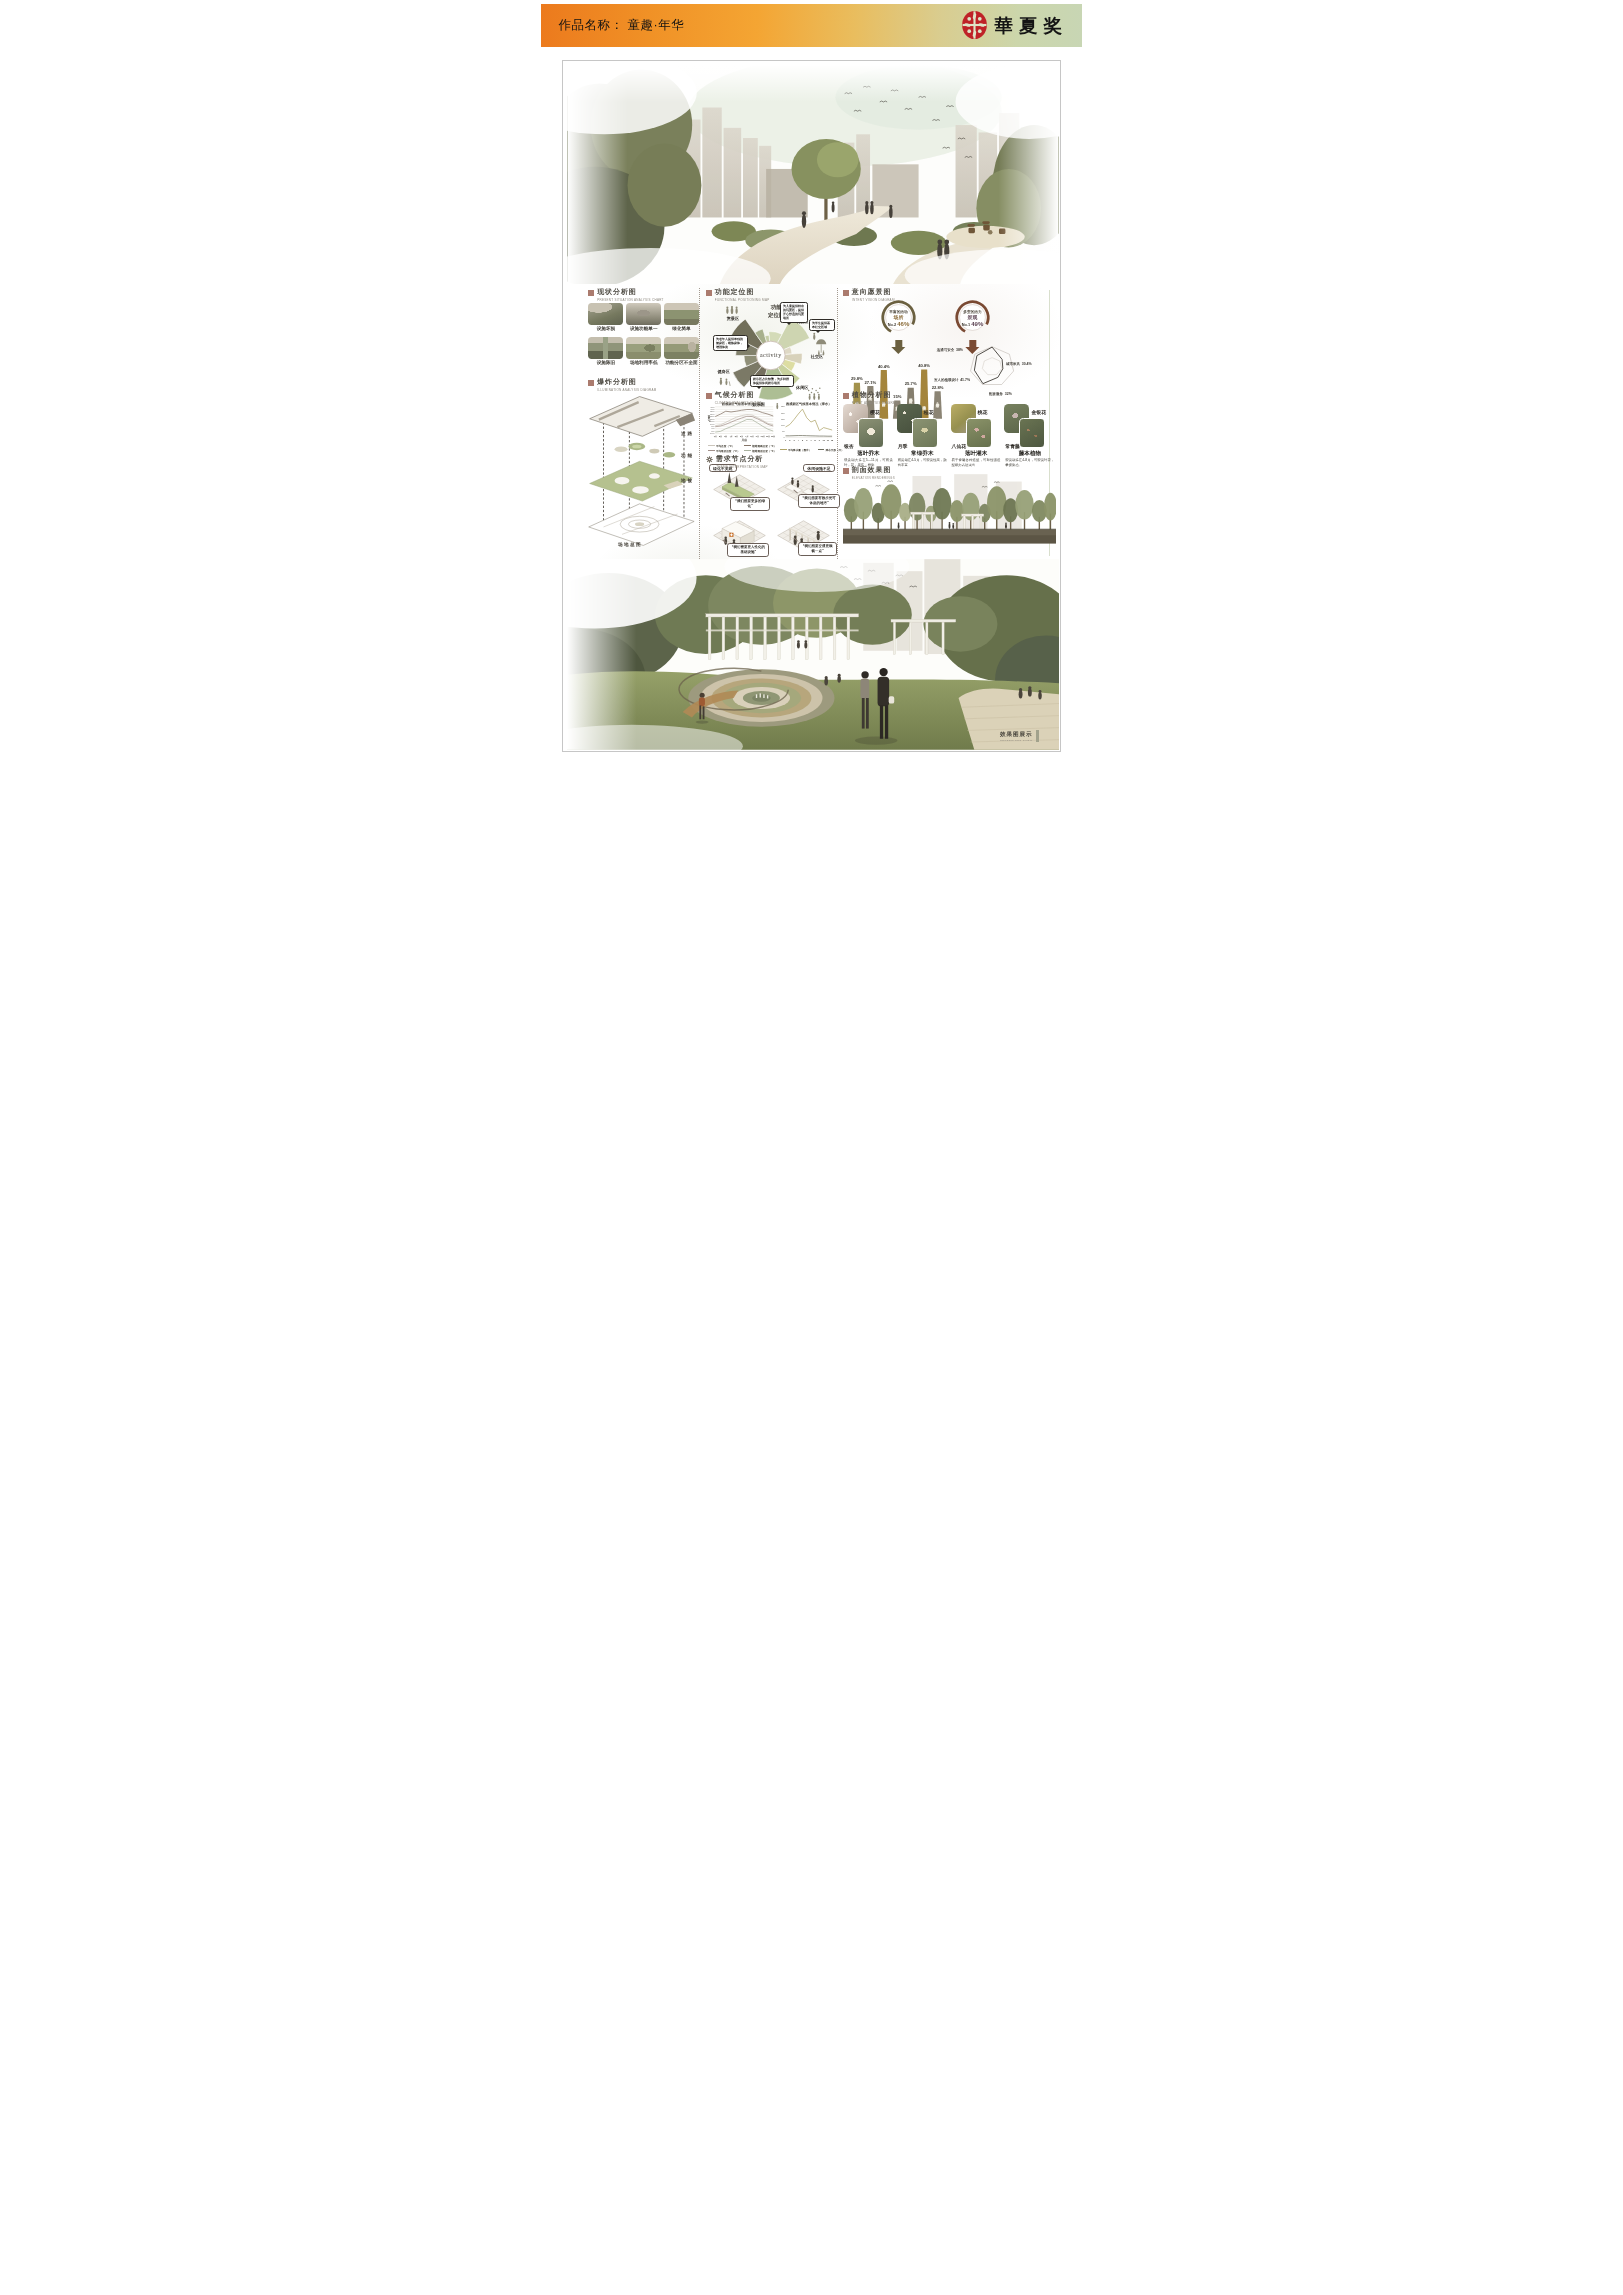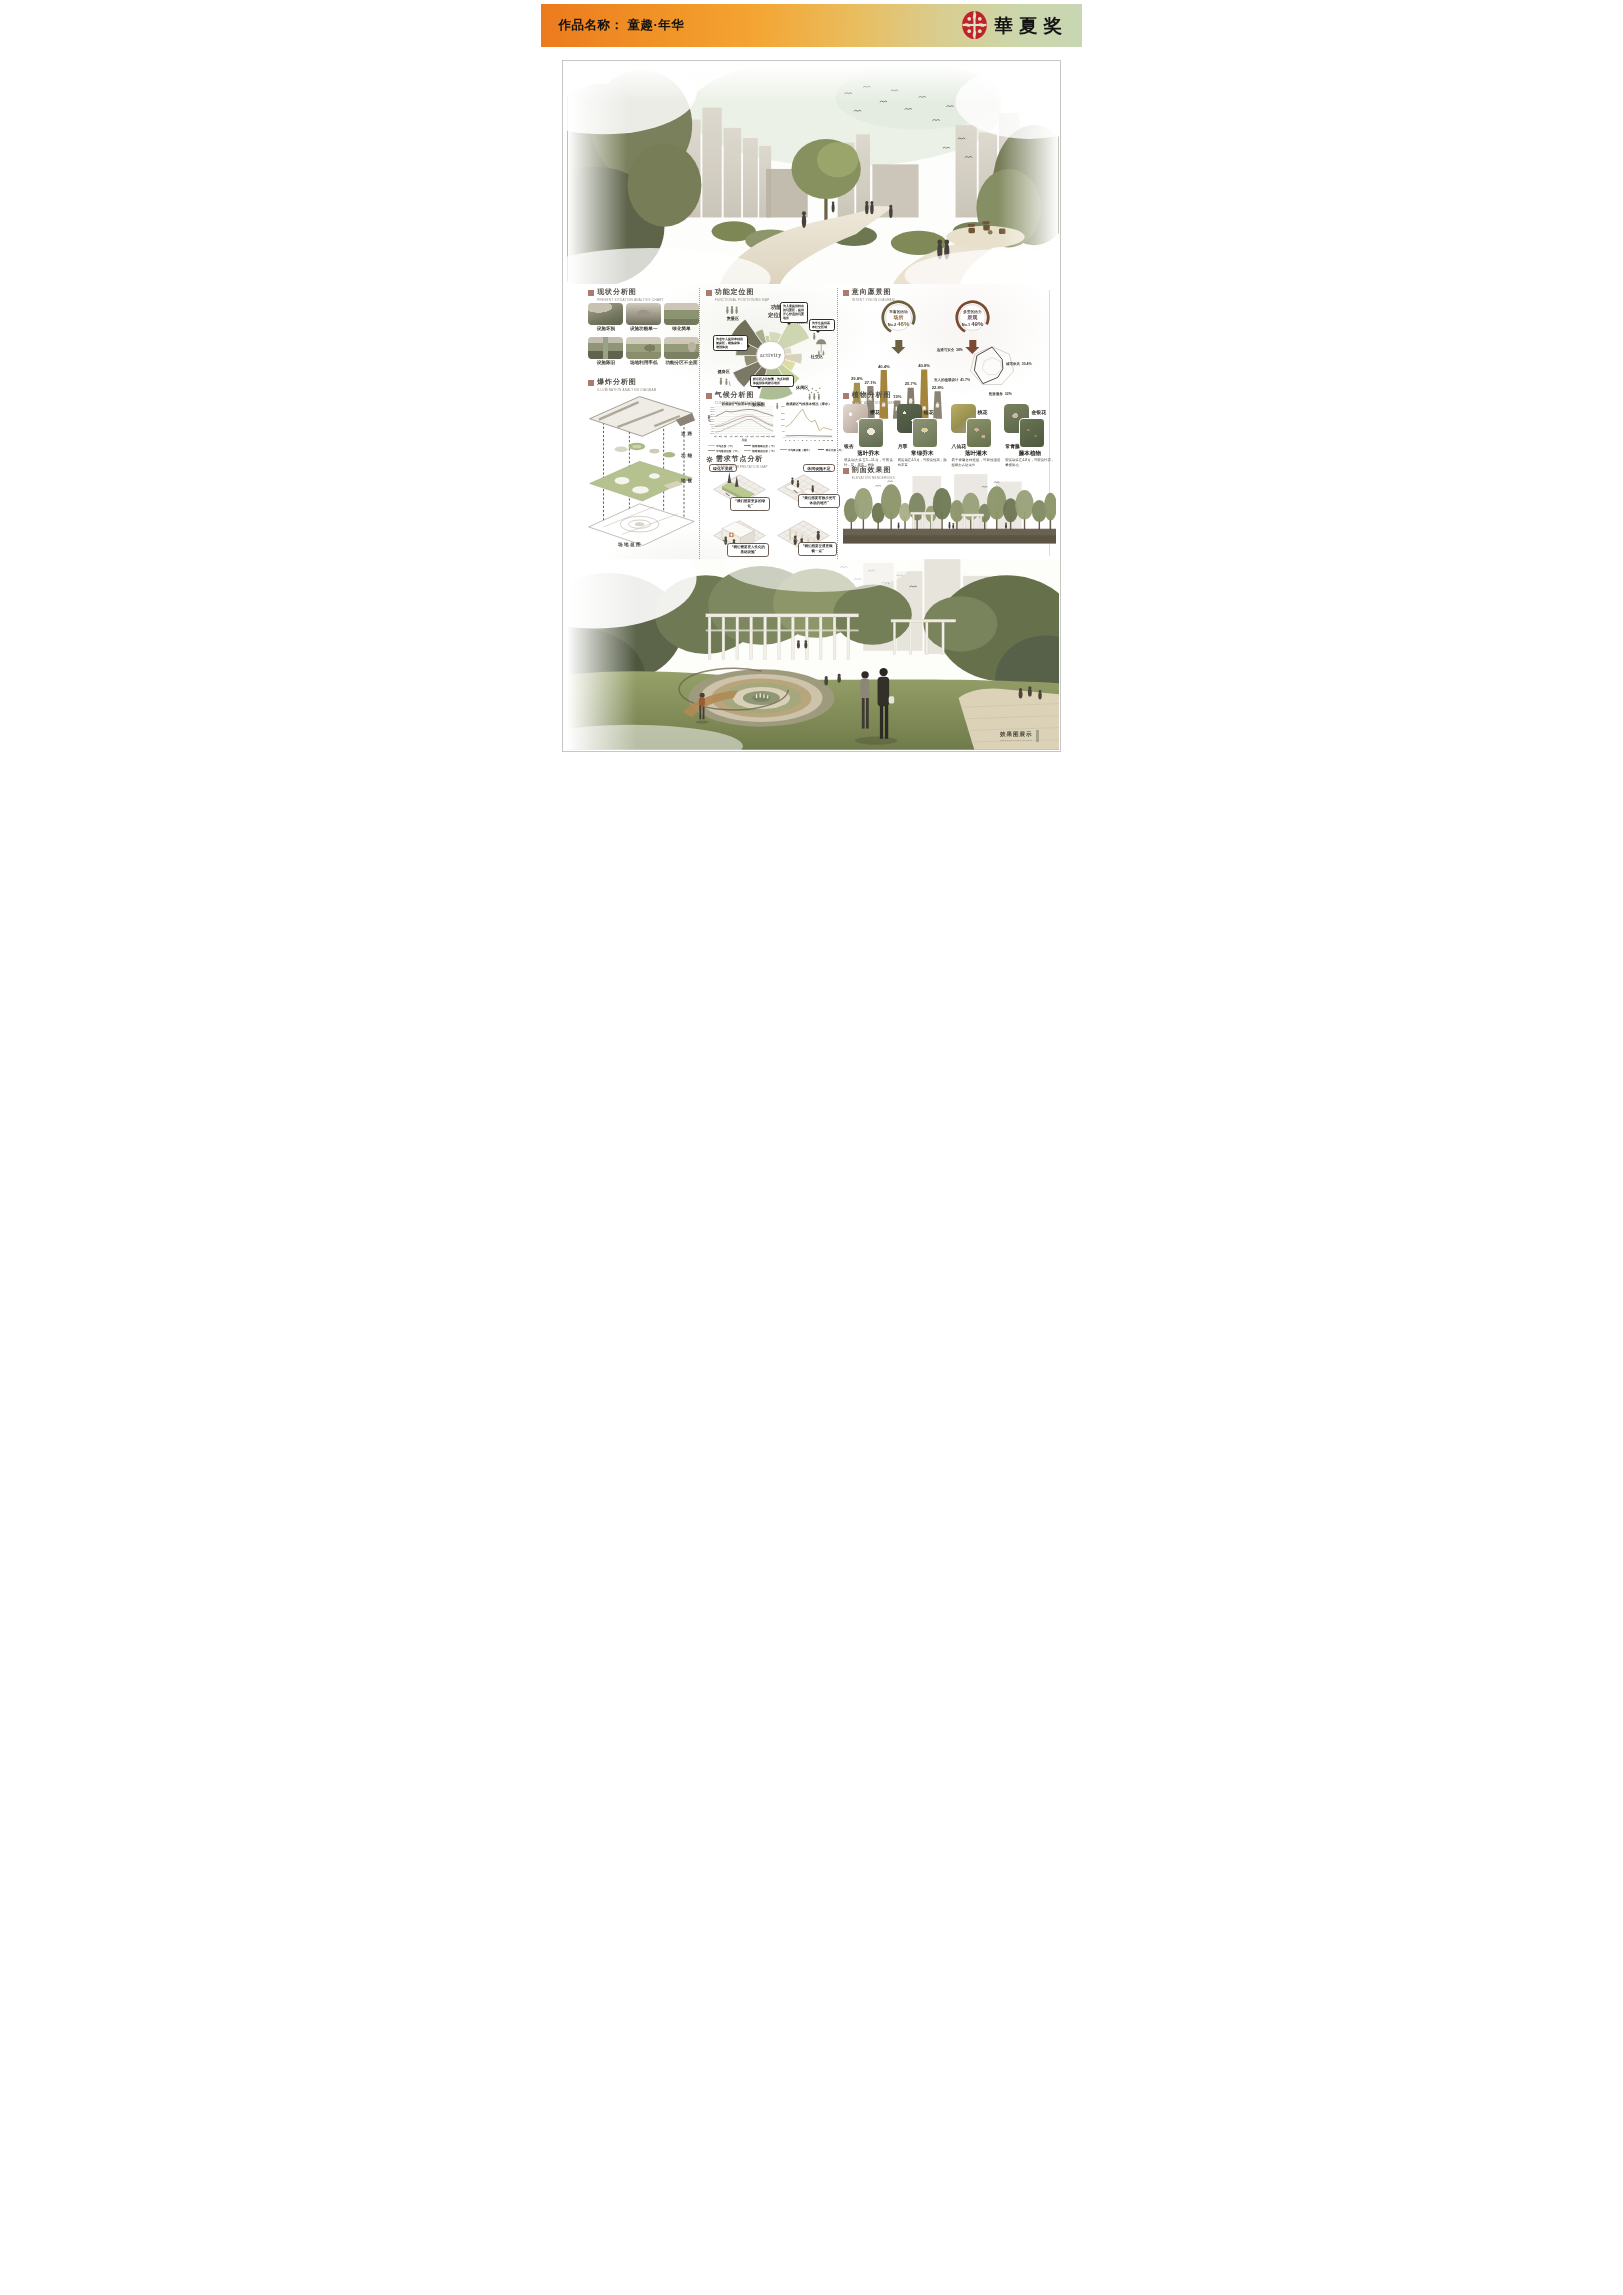--- a/index.html
+++ b/index.html
@@ -5,21 +5,21 @@
   * { margin:0; padding:0; box-sizing:border-box; }
   body { background:#fff; font-family:"Liberation Sans","DejaVu Sans",sans-serif; }
   .page { position:relative; width:541px; height:765px; margin:0 auto; background:#fff; overflow:hidden; }
 
   
   .band { position:absolute; left:0; top:3.7px; width:100%; height:43px;
     background:linear-gradient(92deg,#ec7a1d 0%,#f09126 20%,#f4a533 40%,#e9bd5e 58%,#d9cd90 74%,#ccd6ab 88%,#c8d6b4 100%); }
   .band .strip { position:absolute; left:0; bottom:0; width:100%; height:2.3px;
     background:linear-gradient(90deg,#b93а28 0%,#bc3a28 8%,#d85427 30%,#ee8c33 55%,#eab463 75%,#ccd0a2 100%); }
   .band .work-title { position:absolute; left:17.6px; top:50%; transform:translateY(-50%);
-    font-size:12.5px; font-weight:bold; color:#121212; letter-spacing:0.5px; }
+    font-size:12.5px; font-weight:normal; color:#121212; letter-spacing:0.5px; }
   .award { position:absolute; right:14px; top:50%; transform:translateY(-50%); display:flex; align-items:center; gap:6.5px; }
   .award-name { font-family:Liberation Serif, serif; font-size:18.5px; font-weight:bold; color:#141414; letter-spacing:6px; }
 
   
   .poster { position:absolute; left:21px; top:60px; width:499px; height:692px; background:#fff; border:0.5px solid #c6c6c6; }
   .blob { position:absolute; border-radius:50%; pointer-events:none; }
 
   .divider { position:absolute; width:0; border-left:0.9px dotted #94897d; opacity:.85; }
   .sageline { position:absolute; width:0.9px; background:#c9d2b8; opacity:.7; }
 

